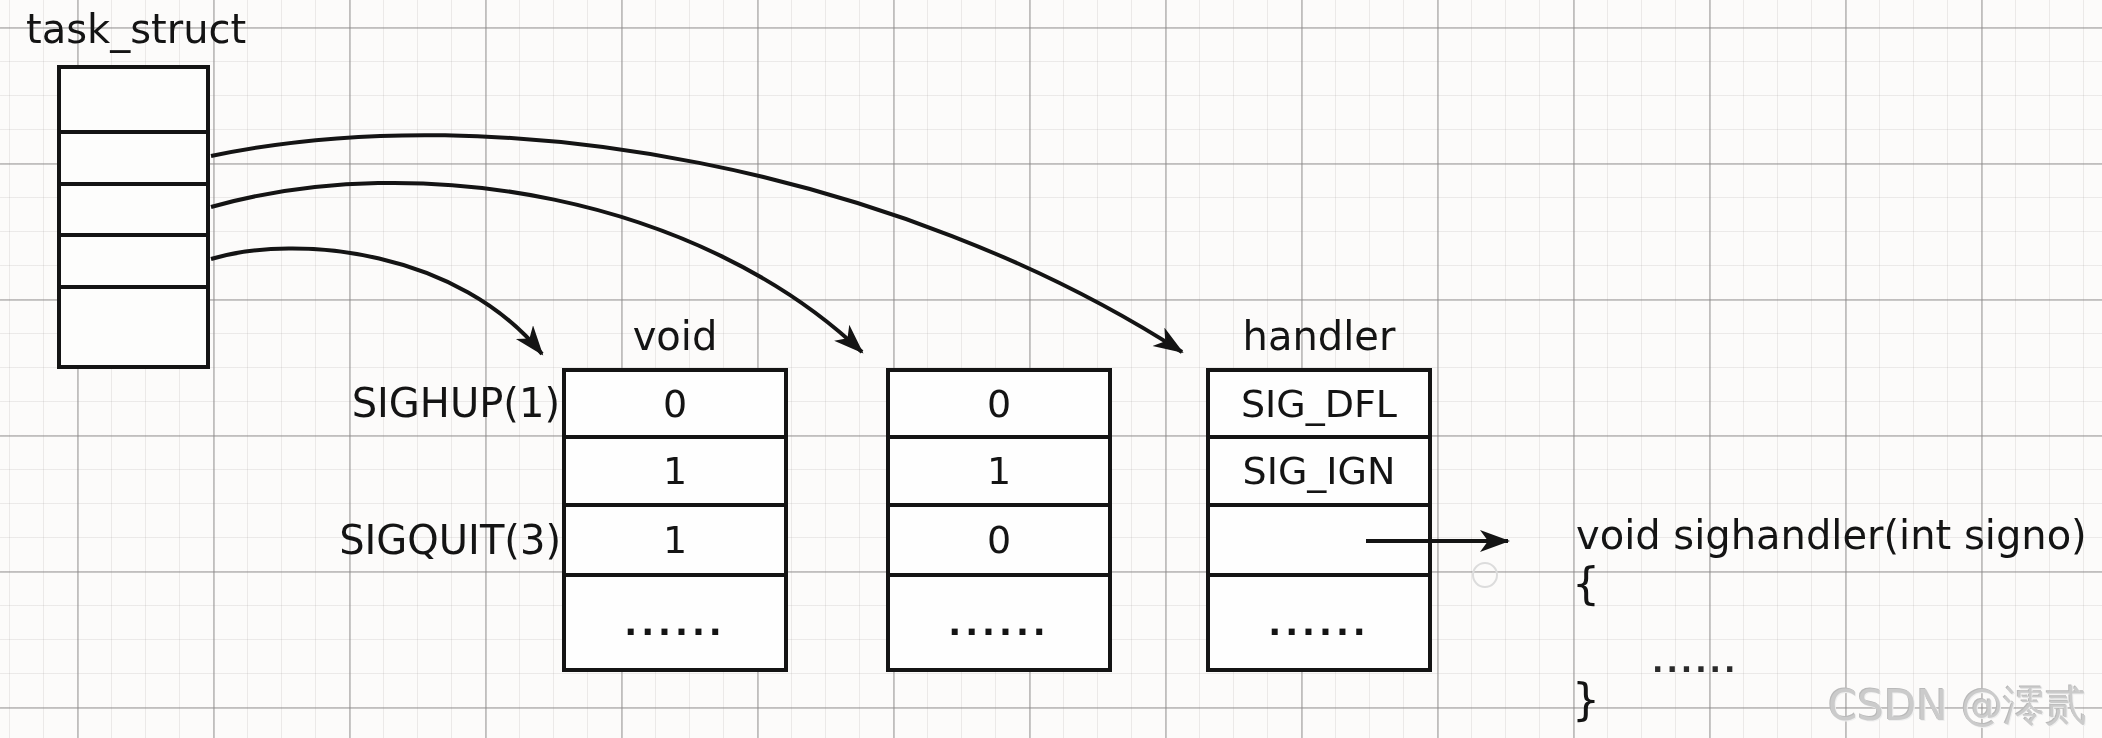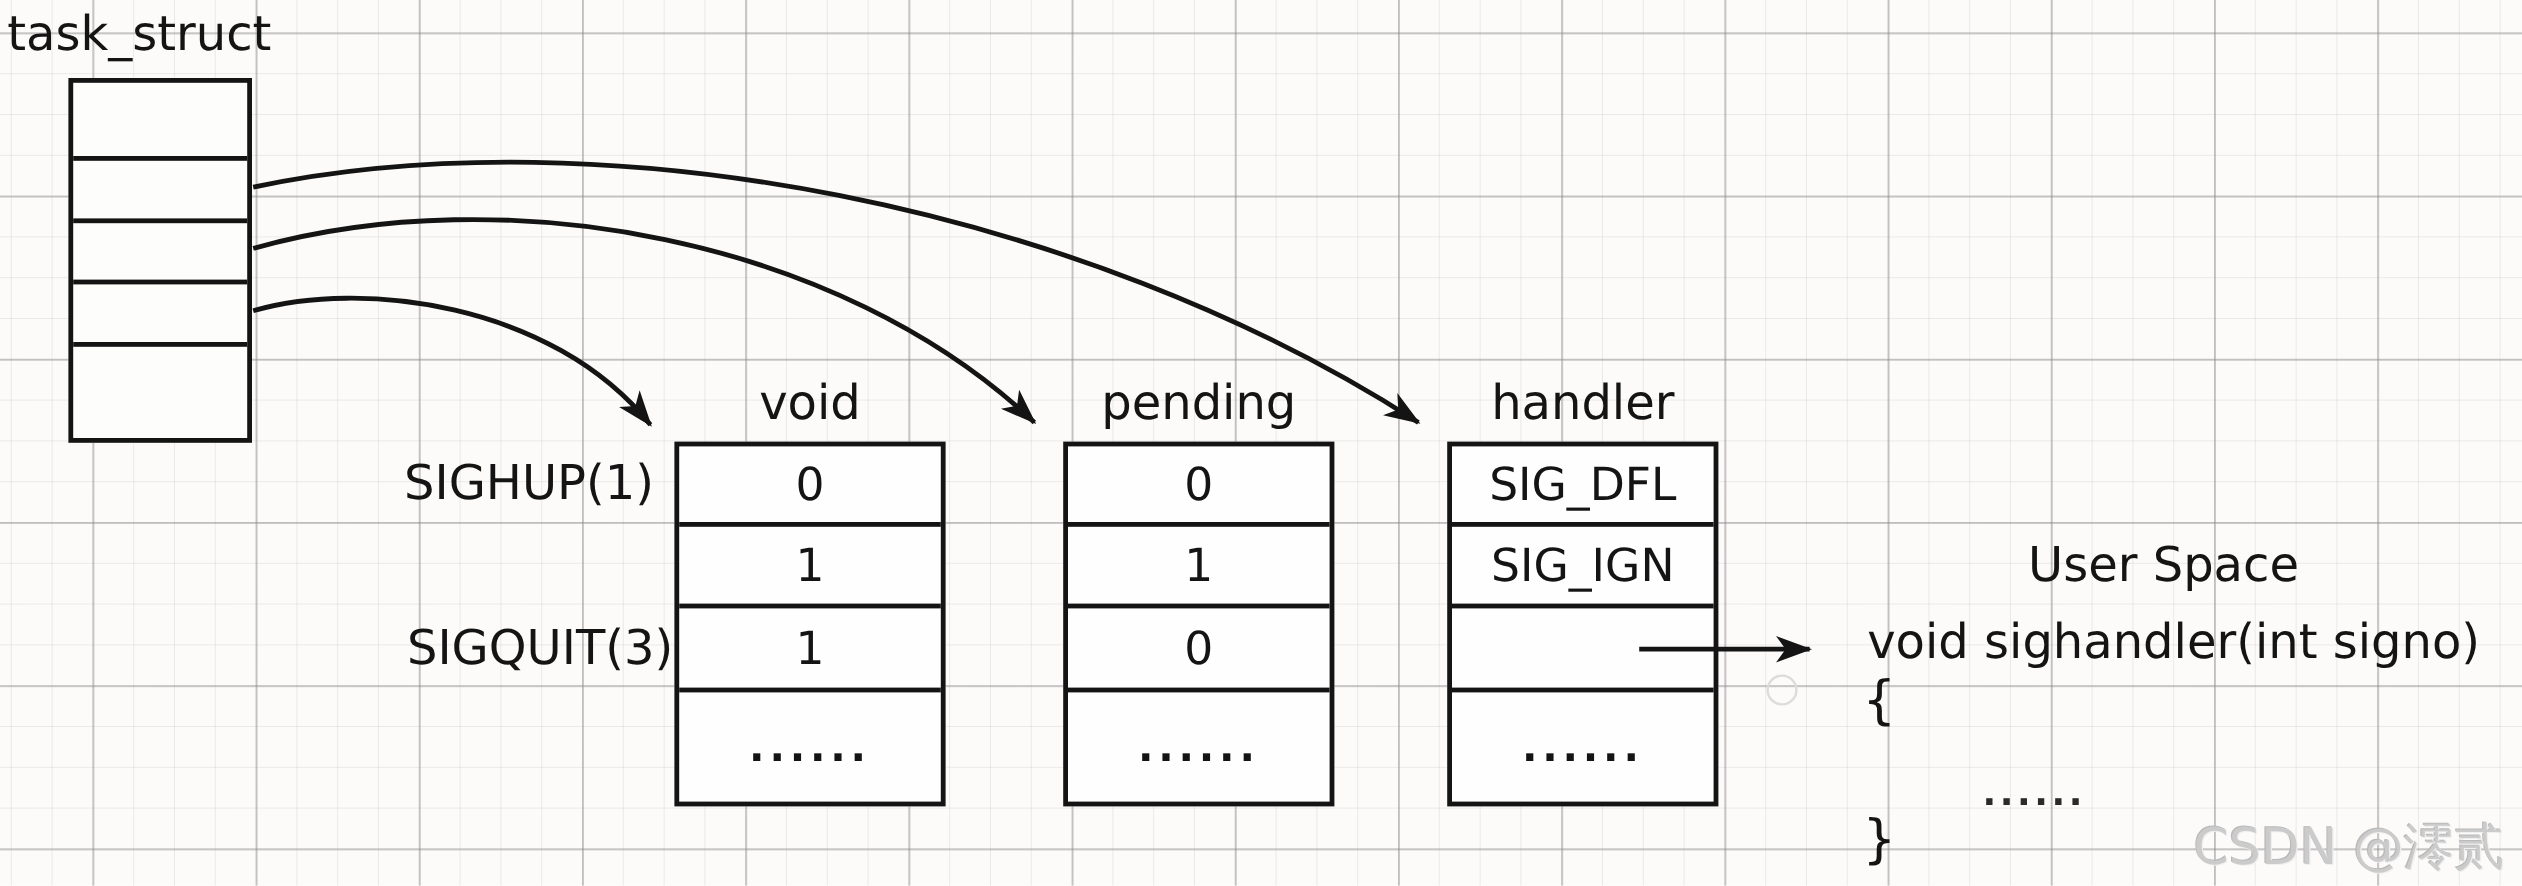--- a/index.html
+++ b/index.html
@@ -12,21 +12,21 @@
       linear-gradient(to right, rgba(140,138,138,.45) 2px, transparent 2px),
       linear-gradient(to bottom, rgba(140,138,138,.45) 2px, transparent 2px),
       linear-gradient(to right, rgba(175,170,170,.22) 1px, transparent 1px),
       linear-gradient(to bottom, rgba(175,170,170,.22) 1px, transparent 1px);
     background-size:136px 136px,136px 136px,34px 34px,34px 34px;
     background-position:77px 27px,77px 27px,9px 27px,9px 27px;
     font-family:"DejaVu Sans", sans-serif;
     color:#141414;
   }
   .abs{position:absolute;}
-  .label{font-size:40px;white-space:nowrap;}
+  .label{font-size:40px;white-space:nowrap;margin-left:20px;}
 
   
   #task-box{
     left:57px;top:65px;width:153px;height:304px;
     border:4px solid #141414;background:#fdfdfc;
     box-sizing:border-box;display:flex;flex-direction:column;
   }
   .task-row{flex:0 0 auto;box-sizing:border-box;}
   .task-row.bt{border-top:4px solid #141414;}
 
@@ -82,24 +82,23 @@
 
   <div class="abs" id="task-box">
     <div class="task-row" style="height:61px;"></div>
     <div class="task-row bt" style="height:52px;"></div>
     <div class="task-row bt" style="height:51px;"></div>
     <div class="task-row bt" style="height:52px;"></div>
     <div class="task-row bt" style="flex:1;"></div>
   </div>
 
   <div class="abs col-title" style="left:562px;">void</div>
-  <div class="abs col-title" style="left:886px;">pending</div>
   <div class="abs col-title" style="left:1206px;">handler</div>
 
-  <div class="abs sig-name" style="left:215px;top:372px;height:63px;line-height:63px;">SIGHUP(1)</div>
+  <div class="abs sig-name" style="left:230px;top:372px;height:63px;line-height:63px;">SIGHUP(1)</div>
   <div class="abs sig-name" style="left:215px;top:507px;height:66px;line-height:66px;padding-left:16px;">SIGQUIT(3)</div>
 
   <div class="abs sig-table" style="left:562px;">
     <div class="cell" style="height:63px;">0</div>
     <div class="cell bt" style="height:68px;">1</div>
     <div class="cell bt" style="height:70px;">1</div>
     <div class="cell bt dots-cell" style="flex:1;">......</div>
   </div>
 
   <div class="abs sig-table" style="left:886px;">
@@ -123,21 +122,20 @@
       </marker>
     </defs>
     <path d="M 211 156 C 500 95, 900 170, 1182 352" fill="none" stroke="#141414" stroke-width="4" marker-end="url(#ah)"></path>
     <path d="M 211 207 C 420 148, 700 198, 862 352" fill="none" stroke="#141414" stroke-width="4" marker-end="url(#ah)"></path>
     <path d="M 211 259 C 300 233, 460 252, 542 354" fill="none" stroke="#141414" stroke-width="4" marker-end="url(#ah)"></path>
     <path d="M 1366 541 L 1508 541" fill="none" stroke="#141414" stroke-width="4" marker-end="url(#ah)"></path>
   </svg>
 
   <div class="abs" id="ghost-circle"></div>
 
-  <div class="abs label" id="user-space-title">User Space</div>
   <div class="abs label" id="handler-signature">void sighandler(int signo)</div>
   <div class="abs label" id="brace-open">{</div>
   <div class="abs" id="us-dots">......</div>
   <div class="abs label" id="brace-close">}</div>
 
   <div class="abs" id="watermark">CSDN @澪贰</div>
 
 </div>
 
 </body></html>

